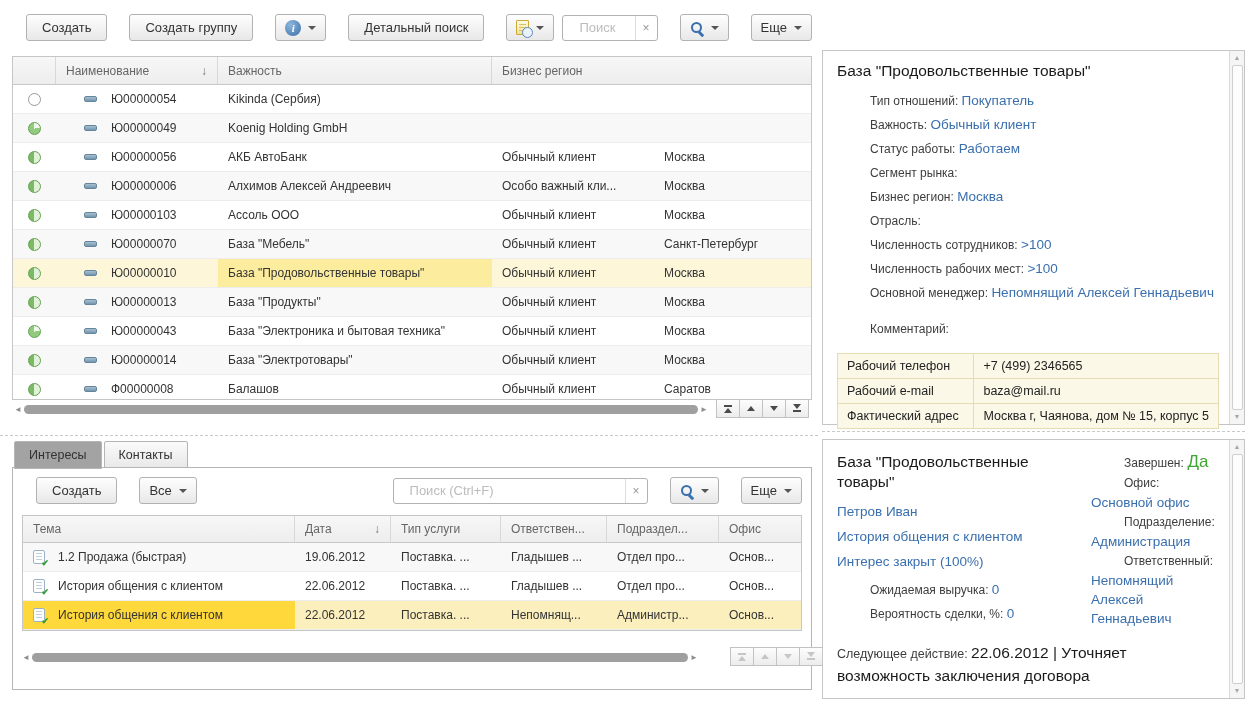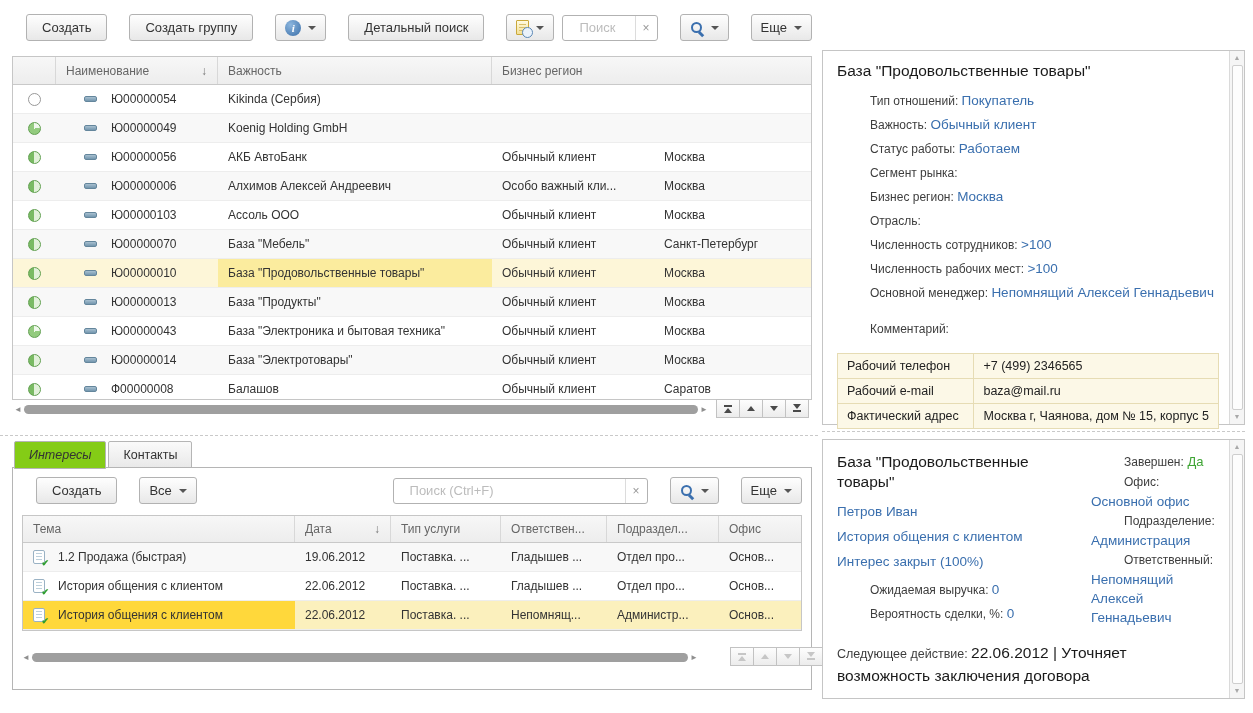--- a/index.html
+++ b/index.html
@@ -92,21 +92,21 @@
   .ctable td.cl { width:142px;margin-left:22px; }
 
   
   .dashes { position:absolute; border-top:1px dashed #c9c9c9; }
   #dash-left { left:0; top:435px; width:818px; }
   #dash-right { left:822px; top:431px; width:423px; }
 
   #tabs { position:absolute; left:14px; top:441px; display:flex; z-index:3; }
   .tab { height:27px; padding:0 14px; display:flex; align-items:center; border:1px solid #b5b5b5;
          background:linear-gradient(#fafafa,#e9e9e9); color:#333; font-size:12.5px; margin-right:2px; border-radius:2px 2px 0 0; }
-  .tab.active { background:#84cc16; height:28px; margin-bottom:-2px; padding-bottom:1px; z-index:4;font-style:italic; }
+  .tab.active { background:#a3a3a3; height:28px; margin-bottom:-2px; padding-bottom:1px; z-index:4; }
 
   #interests-panel { position:absolute; left:12px; top:467px; width:800px; height:223px; border:1px solid #b5b5b5; background:#fff; padding:9px 9px 0 9px; }
   #int-search { width:255px; margin-left:auto; }
   #int-table { margin-top:11px; border:1px solid #c6c6c6; }
   .igrid { display:grid; grid-template-columns:272px 96px 110px 106px 112px 1fr; }
   .ihead { height:27px; background:linear-gradient(#f7f7f7,#ededed); border-bottom:1px solid #c9c9c9; color:#666; }
   .hdate { justify-content:space-between; }
   .irow { height:29px; border-bottom:1px solid #ededed; background:#fff; }
   .irow:nth-child(even) { background:#f8f8f8; }
   .c-theme { padding-left:10px; gap:13px; }
@@ -116,21 +116,21 @@
   .docicon::before { content:""; position:absolute; left:2px; top:2px; right:2px; height:1px; background:#bdd0dc; box-shadow:0 3px 0 #bdd0dc,0 6px 0 #bdd0dc; }
   .docicon::after { content:"✔"; position:absolute; right:-5px; bottom:-5px; color:#2f9e2f; font-size:9px; font-weight:bold; }
 
   
   .cols { display:flex; gap:16px; }
   .colL { flex:none; width:238px; }
   .colR { flex:none; width:122px; font-size:13px; line-height:19px; }
   .colR .flabel { font-size:12px; }
   .link { color:#3a6fae; font-size:13.5px; }
   .llink { display:block; margin-bottom:7px; line-height:18px; }
-  .green { color:#3fa535; font-size:13px;text-align:right; }
+  .green { color:#3fa535; font-size:17px;text-align:right; }
   .next-action { position:absolute; left:14px; right:34px; bottom:10px; line-height:22px; }
   .na-label { font-size:12.5px; color:#3d3d3d; }
   .na-value { font-size:15.5px; color:#1a1a1a; }
 </style>
 </head>
 <body>
 
 <div id="main-toolbar" class="toolbar">
   <div class="btn">Создать</div>
   <div class="btn">Создать группу</div>

